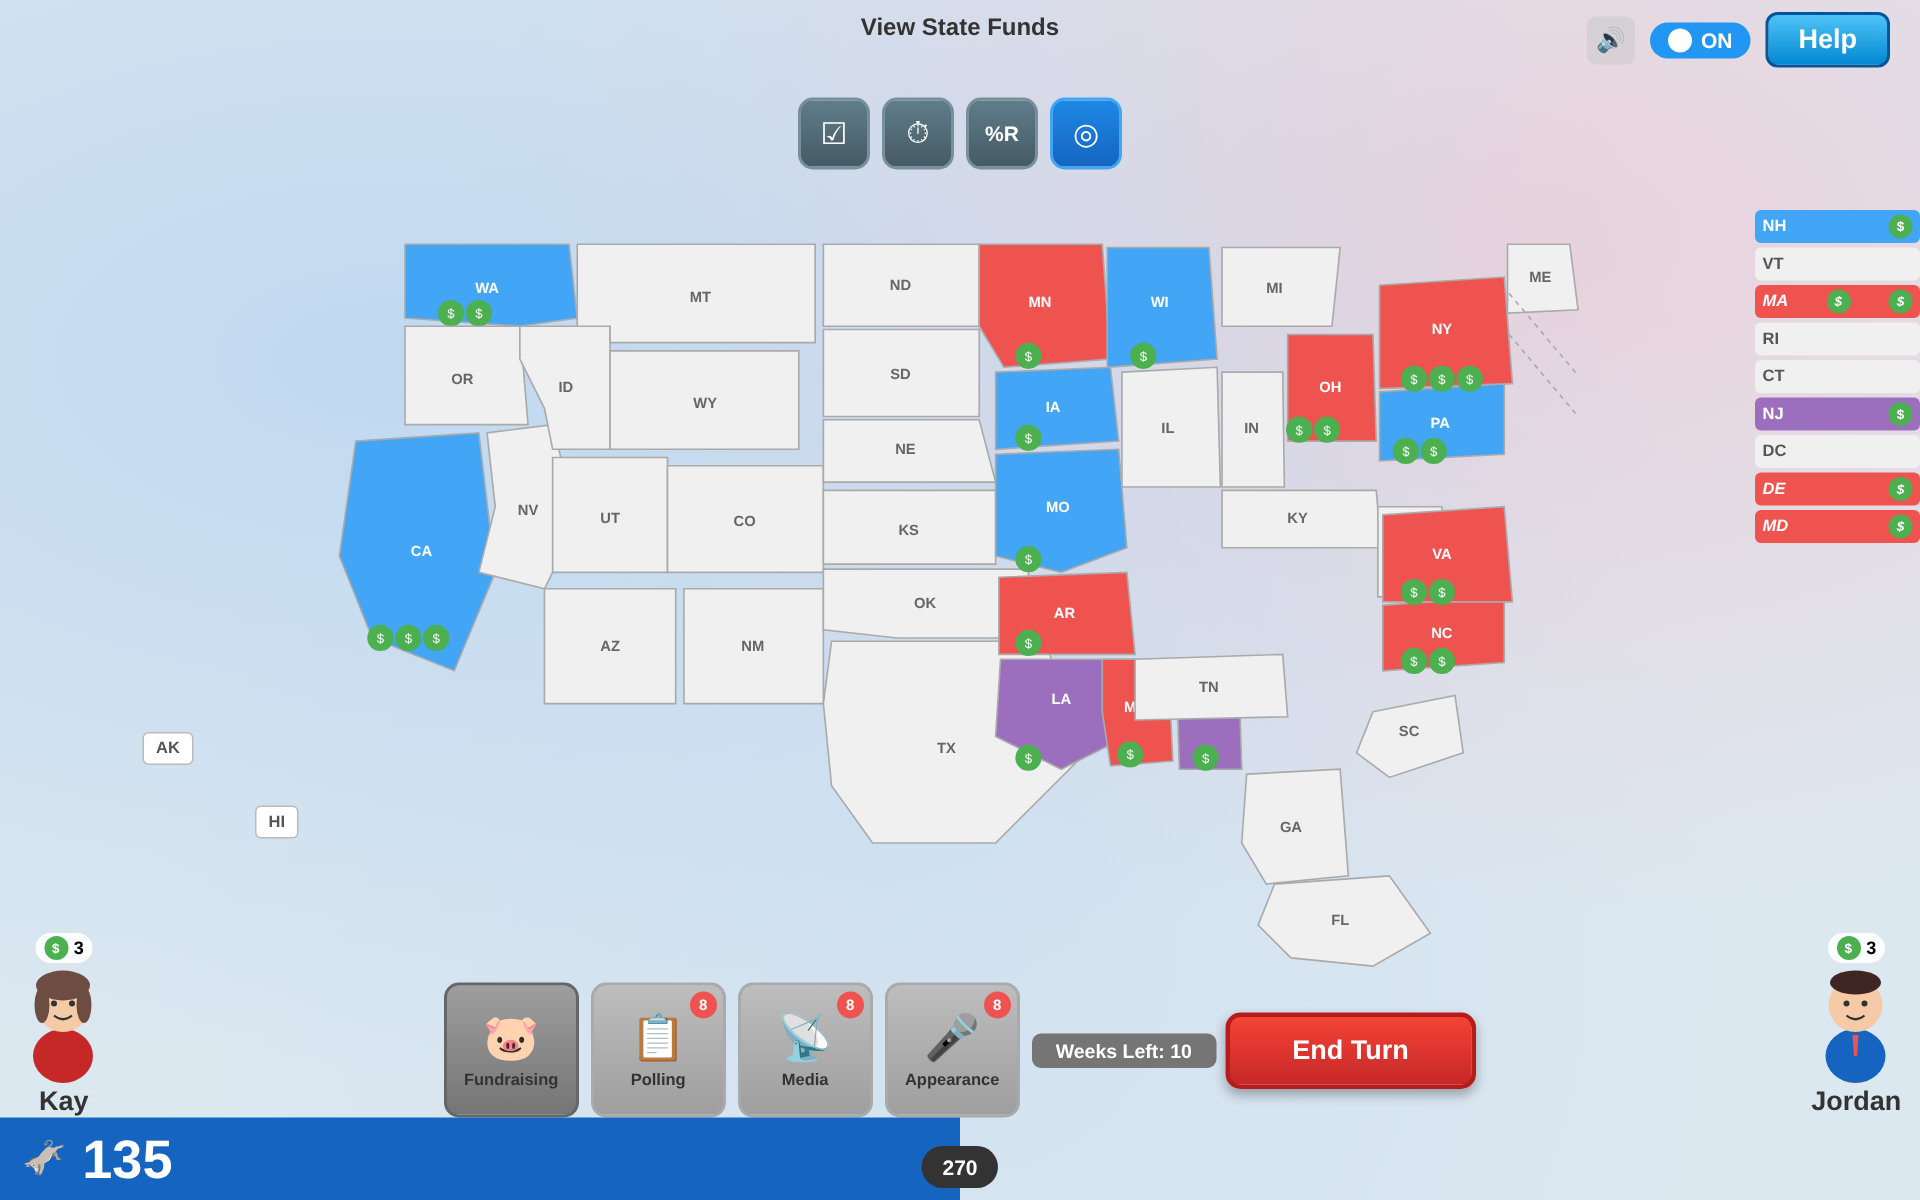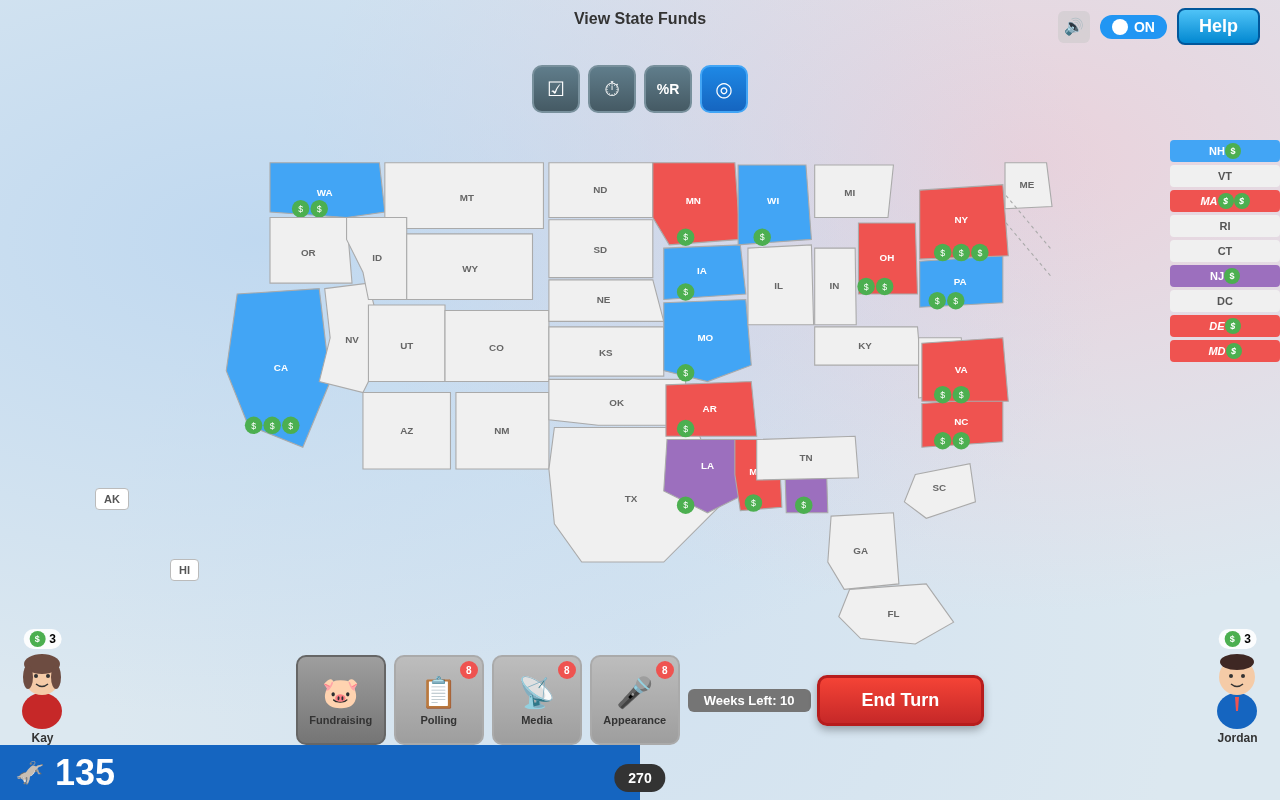--- a/index.html
+++ b/index.html
@@ -137,21 +137,21 @@
       right: 0px;
       width: 110px;
       display: flex;
       flex-direction: column;
       gap: 3px;
       z-index: 10;
     }
     .ne-state {
       display: flex;
       align-items: center;
-      justify-content: center;
+      justify-content: space-between;
       padding: 2px 5px;
       background: rgba(240,240,240,0.8);
       border-radius: 4px;
       font-size: 11px;
       font-weight: bold;
       color: #333;
       min-height: 22px;
     }
     .ne-state.blue { background: #42a5f5; color: white; }
     .ne-state.red { background: #ef5350; color: white; font-style: italic; }
@@ -313,21 +313,21 @@
     .char-right {
       position: absolute;
       bottom: 55px;
       right: 10px;
       z-index: 20;
       display: flex;
       flex-direction: column;
       align-items: center;
     }
     .char-name {
-      font-size: 12px;
+      font-size: 18px;
       font-weight: bold;
       color: #333;
       margin-top: 2px;
     }
     .char-money {
       position: absolute;
       top: -10px;
       left: 50%;
       transform: translateX(-50%);
       display: flex;
@@ -596,21 +596,21 @@
       <text x="779" y="115" text-anchor="middle" font-size="8" fill="white">$</text>
 
     <polygon class="state-white state-stroke" points="802,30 840,30 845,70 802,72"></polygon>
     <text class="state-label state-label-white" x="822" y="53">ME</text>
 
     <line x1="803" y1="60" x2="845" y2="110" stroke="#aaa" stroke-width="1" stroke-dasharray="3"></line>
     <line x1="803" y1="85" x2="845" y2="135" stroke="#aaa" stroke-width="1" stroke-dasharray="3"></line>
   </svg>
 </div>
 
-<div class="small-state-box" style="left: 170px; bottom: 219px;">HI</div>
+<div class="small-state-box" style="left: 170px; bottom: 241px;">HI</div>
 <div class="small-state-box" style="left: 95px; bottom: 290px;">AK</div>
 
 <div class="char-left">
   <div style="position:relative; display:flex; flex-direction:column; align-items:center;">
     <div class="char-money">
       <span class="money-icon">$</span>
       <span>3</span>
     </div>
 
     <svg width="65" height="90" viewBox="0 0 65 90">

